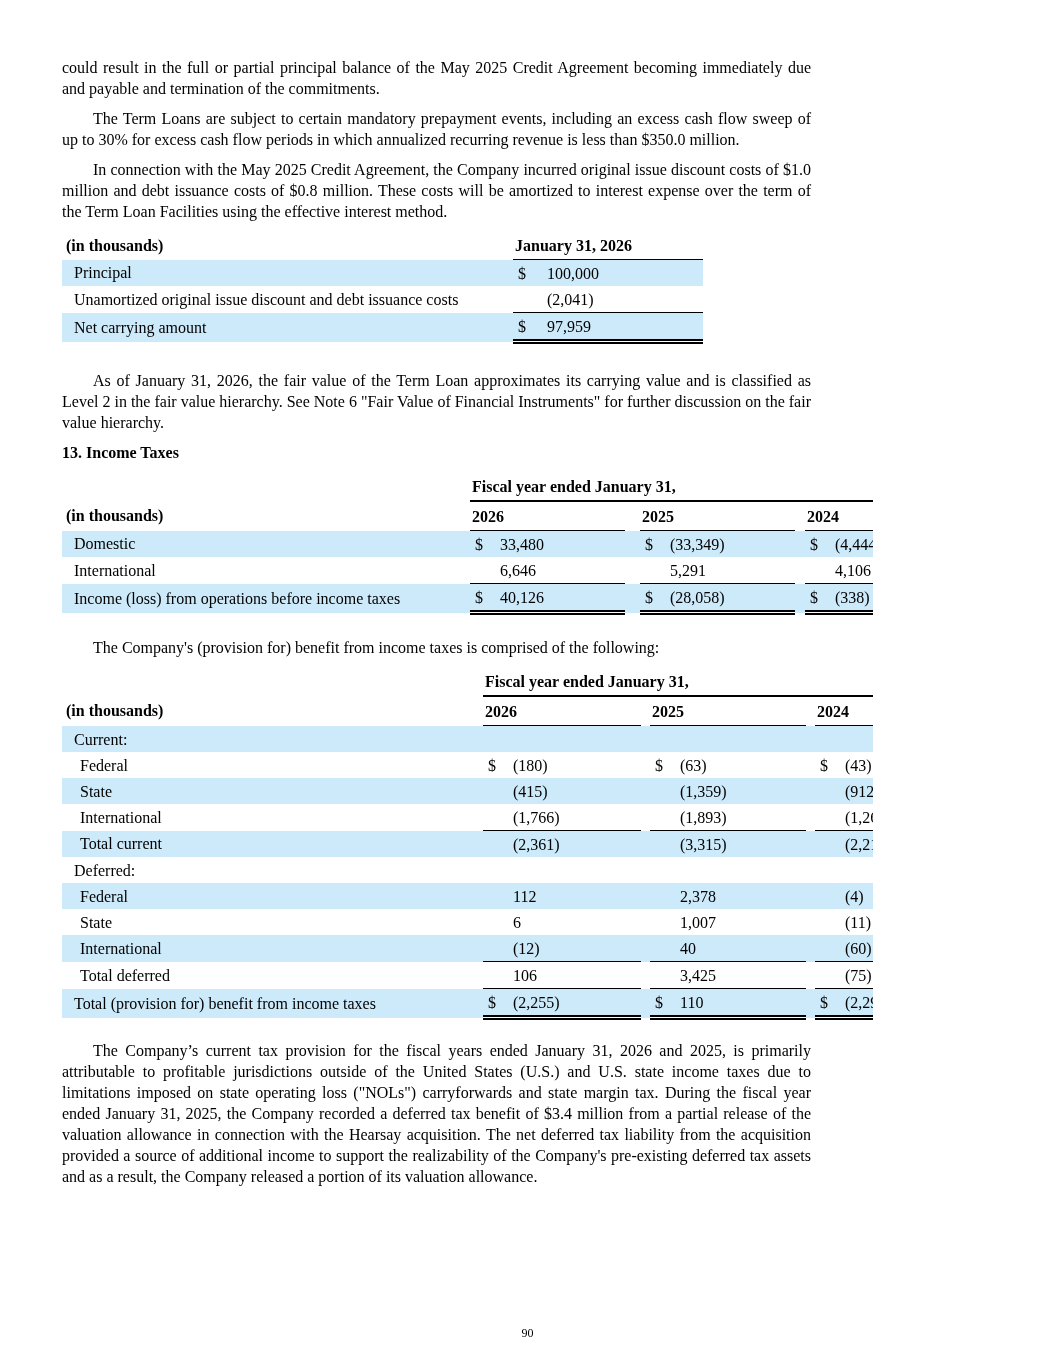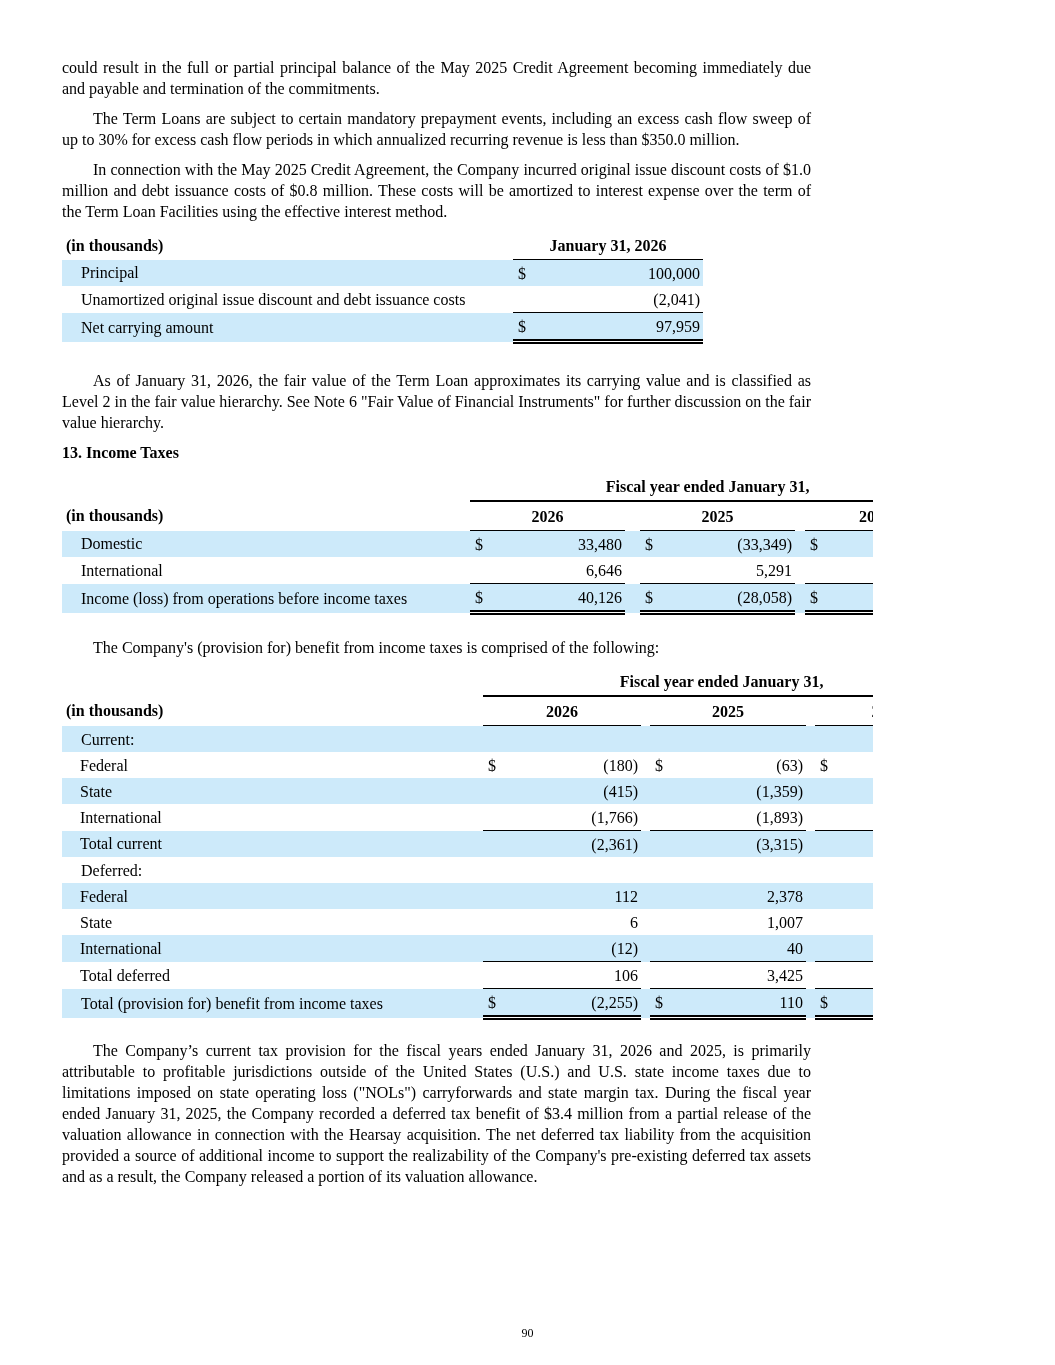--- a/index.html
+++ b/index.html
@@ -8,25 +8,25 @@
     background:#ffffff; box-sizing:border-box; padding:57px 62px 0 62px;
     font-family:Liberation Serif, serif; color:#000;
   }
   p { margin:0 0 9px 0; font-size:16px; line-height:21px; text-align:justify; text-indent:31px; }
   p.noindent { text-indent:0; }
   h3.sec { font-size:16px; line-height:21px; margin:8px 0 9px 0; font-weight:bold; }
 
   table { border-collapse:collapse; table-layout:fixed; font-size:16px; }
   td { padding:0 2px; height:26px; vertical-align:middle; line-height:19px; overflow:hidden; white-space:nowrap; }
   tr.shade td { background:#cdeafa; }
-  td.v { text-align:right; padding-right:3px;margin-top:32px; }
+  td.v { text-align:left; padding-right:3px;margin-top:32px; }
   td.d { text-align:left; padding-left:5px; }
-  td.lbl { padding-left:19px; }
+  td.lbl { padding-left:12px; }
   td.ind { padding-left:18px; }
-  td.hdr { font-weight:bold; text-align:center; }
+  td.hdr { font-weight:bold; }
   td.lhdr { font-weight:bold; padding-left:4px;margin-top:39px; }
   td.bb1 { border-bottom:1.5px solid #000; }
   td.bb2 { border-bottom:2px solid #000; }
   td.dbb { border-bottom:5px double #000; }
   tr.hrow td { height:28px; }
 
   .t1 { width:641px; margin:4px 0 26px 0; }
   .t2 { width:883px; margin:4px 0 22px 0; }
   .t3 { width:898px; margin:4px 0 20px 0; }
   .pageno {

